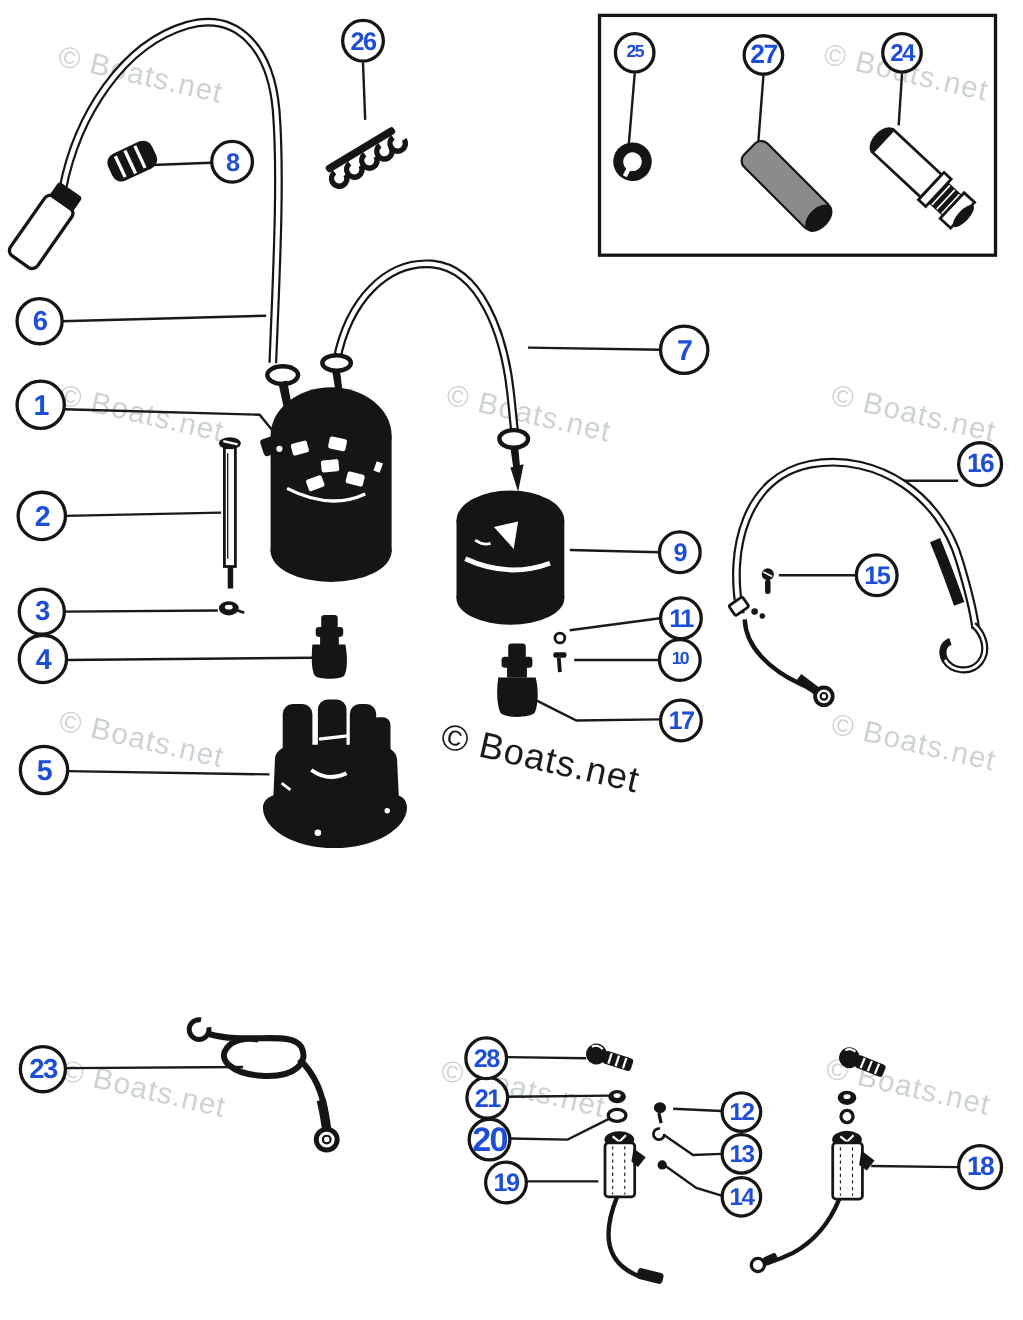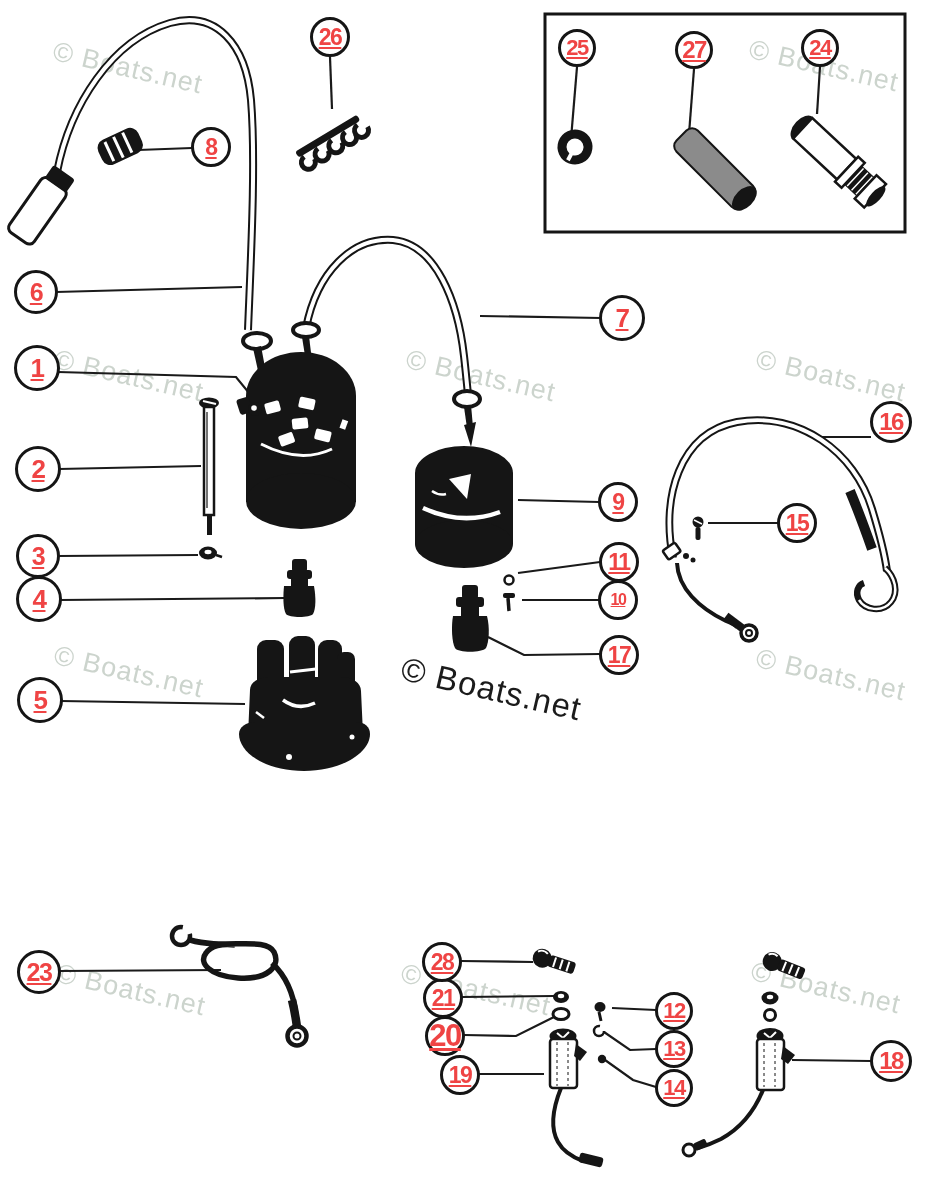--- a/index.html
+++ b/index.html
@@ -11,22 +11,22 @@
   html,body{margin:0;padding:0;background:#fff;}
   .canvas{
     position:relative;width:930px;height:1200px;background:var(--paper);
     overflow:hidden;font-family:"Liberation Sans",sans-serif;
   }
   .artwork{position:absolute;left:0;top:0;z-index:2;pointer-events:none;}
   .callout{
     position:absolute;z-index:3;box-sizing:border-box;
     border:3.5px solid var(--ink);border-radius:50%;background:#fff;
     display:flex;align-items:center;justify-content:center;
-    font-weight:700;color:#ef4444;letter-spacing:-1.5px;
-    font-family:"Liberation Sans",sans-serif;cursor:pointer;text-decoration:underline;
+    font-weight:700;color:#1d4ed8;letter-spacing:-1.5px;
+    font-family:"Liberation Sans",sans-serif;cursor:pointer;
   }
   .watermark{
     position:absolute;z-index:1;white-space:nowrap;
     transform-origin:0 0;font-family:"Liberation Sans",sans-serif;
     letter-spacing:1px;user-select:none;
   }
   .watermark.light{color:var(--wm-light);font-size:27px;}
   .watermark.dark{color:var(--wm-dark);font-size:33px;z-index:2;}
 </style>
 </head>
@@ -311,21 +311,21 @@
     <div class="callout" style="left: 777px; top: 503px; width: 40px; height: 40px; font-size: 23px;">15</div>
     <div class="callout" style="left: 870px; top: 401px; width: 42px; height: 42px; font-size: 24px;">16</div>
     <div class="callout" style="left: 599px; top: 635px; width: 40px; height: 40px; font-size: 23px;">17</div>
     <div class="callout" style="left: 870px; top: 1040px; width: 42px; height: 42px; font-size: 24px;">18</div>
     <div class="callout" style="left: 440px; top: 1055px; width: 40px; height: 40px; font-size: 23px;">19</div>
     <div class="callout" style="left: 425px; top: 1016px; width: 40px; height: 40px; font-size: 31px;">20</div>
     <div class="callout" style="left: 423px; top: 978px; width: 40px; height: 40px; font-size: 23px;">21</div>
     <div class="callout" style="left: 422px; top: 942px; width: 40px; height: 40px; font-size: 23px;">28</div>
     <div class="callout" style="left: 17px; top: 950px; width: 44px; height: 44px; font-size: 25px;">23</div>
     <div class="callout" style="left: 801px; top: 29px; width: 38px; height: 38px; font-size: 22px;">24</div>
-    <div class="callout" style="left: 558px; top: 29px; width: 38px; height: 38px; font-size: 22px;">25</div>
+    <div class="callout" style="left: 558px; top: 29px; width: 38px; height: 38px; font-size: 16px;">25</div>
     <div class="callout" style="left: 310px; top: 17px; width: 40px; height: 40px; font-size: 23px;">26</div>
     <div class="callout" style="left: 675px; top: 31px; width: 38px; height: 38px; font-size: 24px;">27</div>
     <div class="watermark light" style="left: 57px; top: 36px; transform: rotate(13deg);">© Boats.net</div>
     <div class="watermark light" style="left: 753px; top: 34px; transform: rotate(13deg);">© Boats.net</div>
     <div class="watermark light" style="left: 58px; top: 344px; transform: rotate(13deg);">© Boats.net</div>
     <div class="watermark light" style="left: 410px; top: 344px; transform: rotate(13deg);">© Boats.net</div>
     <div class="watermark light" style="left: 760px; top: 344px; transform: rotate(13deg);">© Boats.net</div>
     <div class="watermark light" style="left: 58px; top: 640px; transform: rotate(13deg);">© Boats.net</div>
     <div class="watermark dark" style="left: 406px; top: 650px; transform: rotate(13deg);">© Boats.net</div>
     <div class="watermark light" style="left: 760px; top: 643px; transform: rotate(13deg);">© Boats.net</div>

